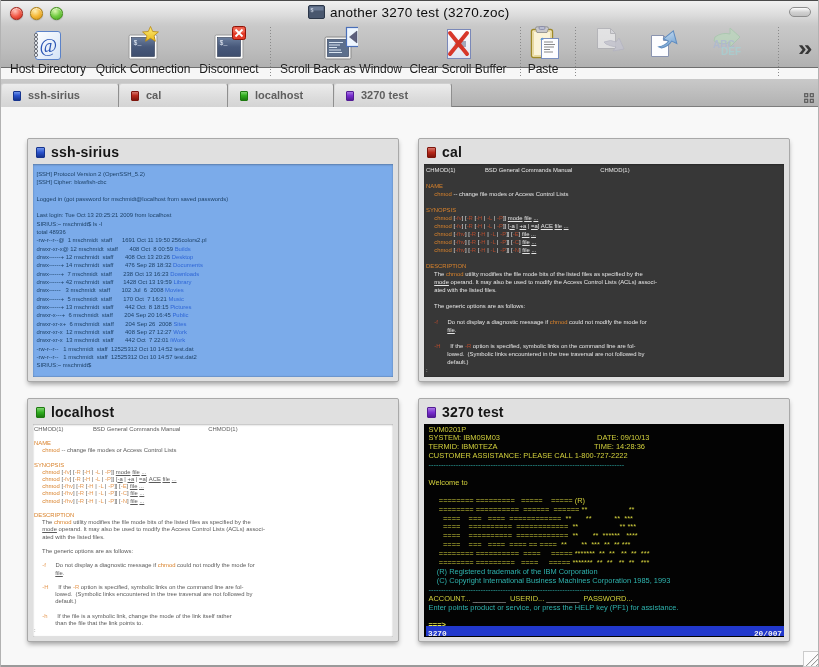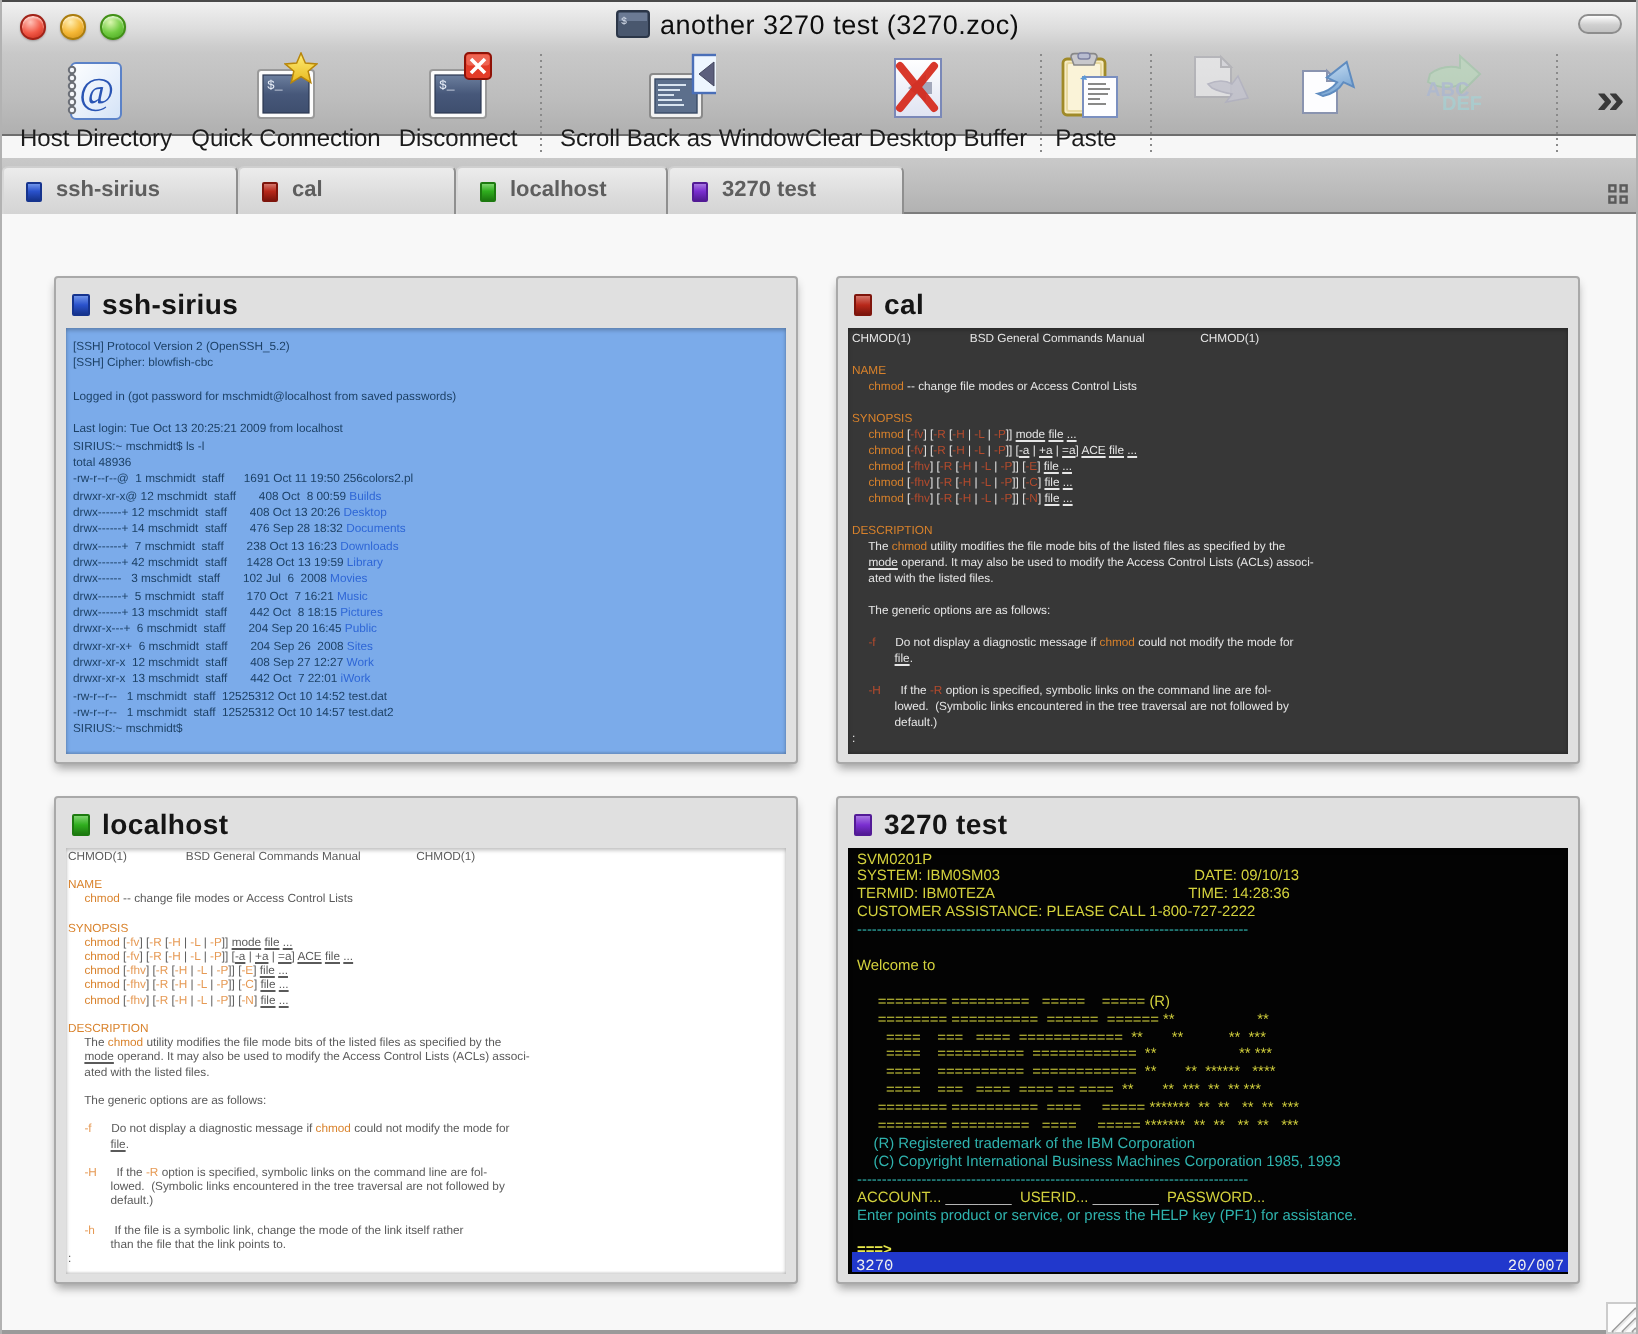--- a/index.html
+++ b/index.html
@@ -47,21 +47,21 @@
 .or { color:#d9822b; }
 .fl { color:#b54b2d; }
 .fll { color:#e69a55; }
 .t3 { background:#ffffff; }
 .t3 pre { font-size:5.9px; line-height:7.2px; color:#5a5a5a; padding:1.5px 0 0 1px; }
 .t4 { background:#030303; }
 .t4 pre { font-size:7.45px; line-height:8.9px; color:#d3d13d; padding:1.5px 0 0 4.5px; }
 .t4 .c { color:#2fb3ae; }
 .t4 .g { color:#c0c0c0; }
 .sbar { position:absolute; left:2px; top:202px; width:358px; height:10px; background:#2138cc; }
-.sbar span { position:absolute; top:4px; font-family:"Liberation Mono",monospace; font-size:7.8px; color:#efefef; }
+.sbar span { position:absolute; top:4px; font-family:"Liberation Mono",monospace; font-size:7.8px; color:#efefef;font-weight:bold; }
 </style></head>
 <body>
 <div style="position:absolute;left:0;top:0;width:819px;height:667px;border-left:1px solid #b2b2b2;border-right:1px solid #b2b2b2;z-index:50;pointer-events:none"></div>
 <div class="chrome">
   <div class="light" style="left:10px;background:radial-gradient(circle at 38% 28%,#ffc2b8,#f25a48 52%,#c22315);border:0.5px solid #a02318"></div>
   <div class="light" style="left:30px;background:radial-gradient(circle at 38% 28%,#ffeeb0,#f5b836 52%,#cc8c14);border:0.5px solid #aa7c0e"></div>
   <div class="light" style="left:50px;background:radial-gradient(circle at 38% 28%,#dbf7b0,#72cc42 52%,#44a11c);border:0.5px solid #418f16"></div>
   <div class="ticon"><svg width="17" height="14" viewBox="0 0 17 14">
 <rect x="0.5" y="0.5" width="16" height="13" rx="1.5" fill="#49576e" stroke="#2b3648"></rect>
 <rect x="1.5" y="1.5" width="14" height="4" fill="#6b7a94"></rect>
@@ -168,21 +168,21 @@
       </svg></div>
     <div class="ic dis" style="left:710px;top:25px"><svg width="38" height="32" viewBox="0 0 38 32">
 <path d="M4 15 Q13 20 20 16 L20 21 L30 11 L20 2 L20 8 Q12 6 5 11 Z" fill="#b4e2b8" stroke="#90c89a" stroke-width="1" opacity="0.85"></path>
 <text x="3" y="22" font-family="Liberation Sans,sans-serif" font-weight="bold" font-size="10" fill="#a0b4dc" opacity="0.9">ABC</text>
 <text x="11" y="29" font-family="Liberation Sans,sans-serif" font-weight="bold" font-size="10" fill="#9adce0" opacity="0.9">DEF</text>
       </svg></div>
     <div class="tl" style="left:48px">Host Directory</div>
     <div class="tl" style="left:143px">Quick Connection</div>
     <div class="tl" style="left:229px">Disconnect</div>
     <div class="tl" style="left:341px">Scroll Back as Window</div>
-    <div class="tl" style="left:458px">Clear Desktop Buffer</div>
+    <div class="tl" style="left:458px">Clear Scroll Buffer</div>
     <div class="tl" style="left:543px">Paste</div>
     <div class="tl dis" style="left:611px">Download</div>
     <div class="tl dis" style="left:667px">Movies</div>
     <div class="tl dis" style="left:729px">Send Textfile</div>
     <div class="sep" style="left:270px"></div>
     <div class="sep" style="left:520px"></div>
     <div class="sep" style="left:575px"></div>
     <div class="sep" style="left:778px"></div>
     <div class="chev">»</div>
 </div>

